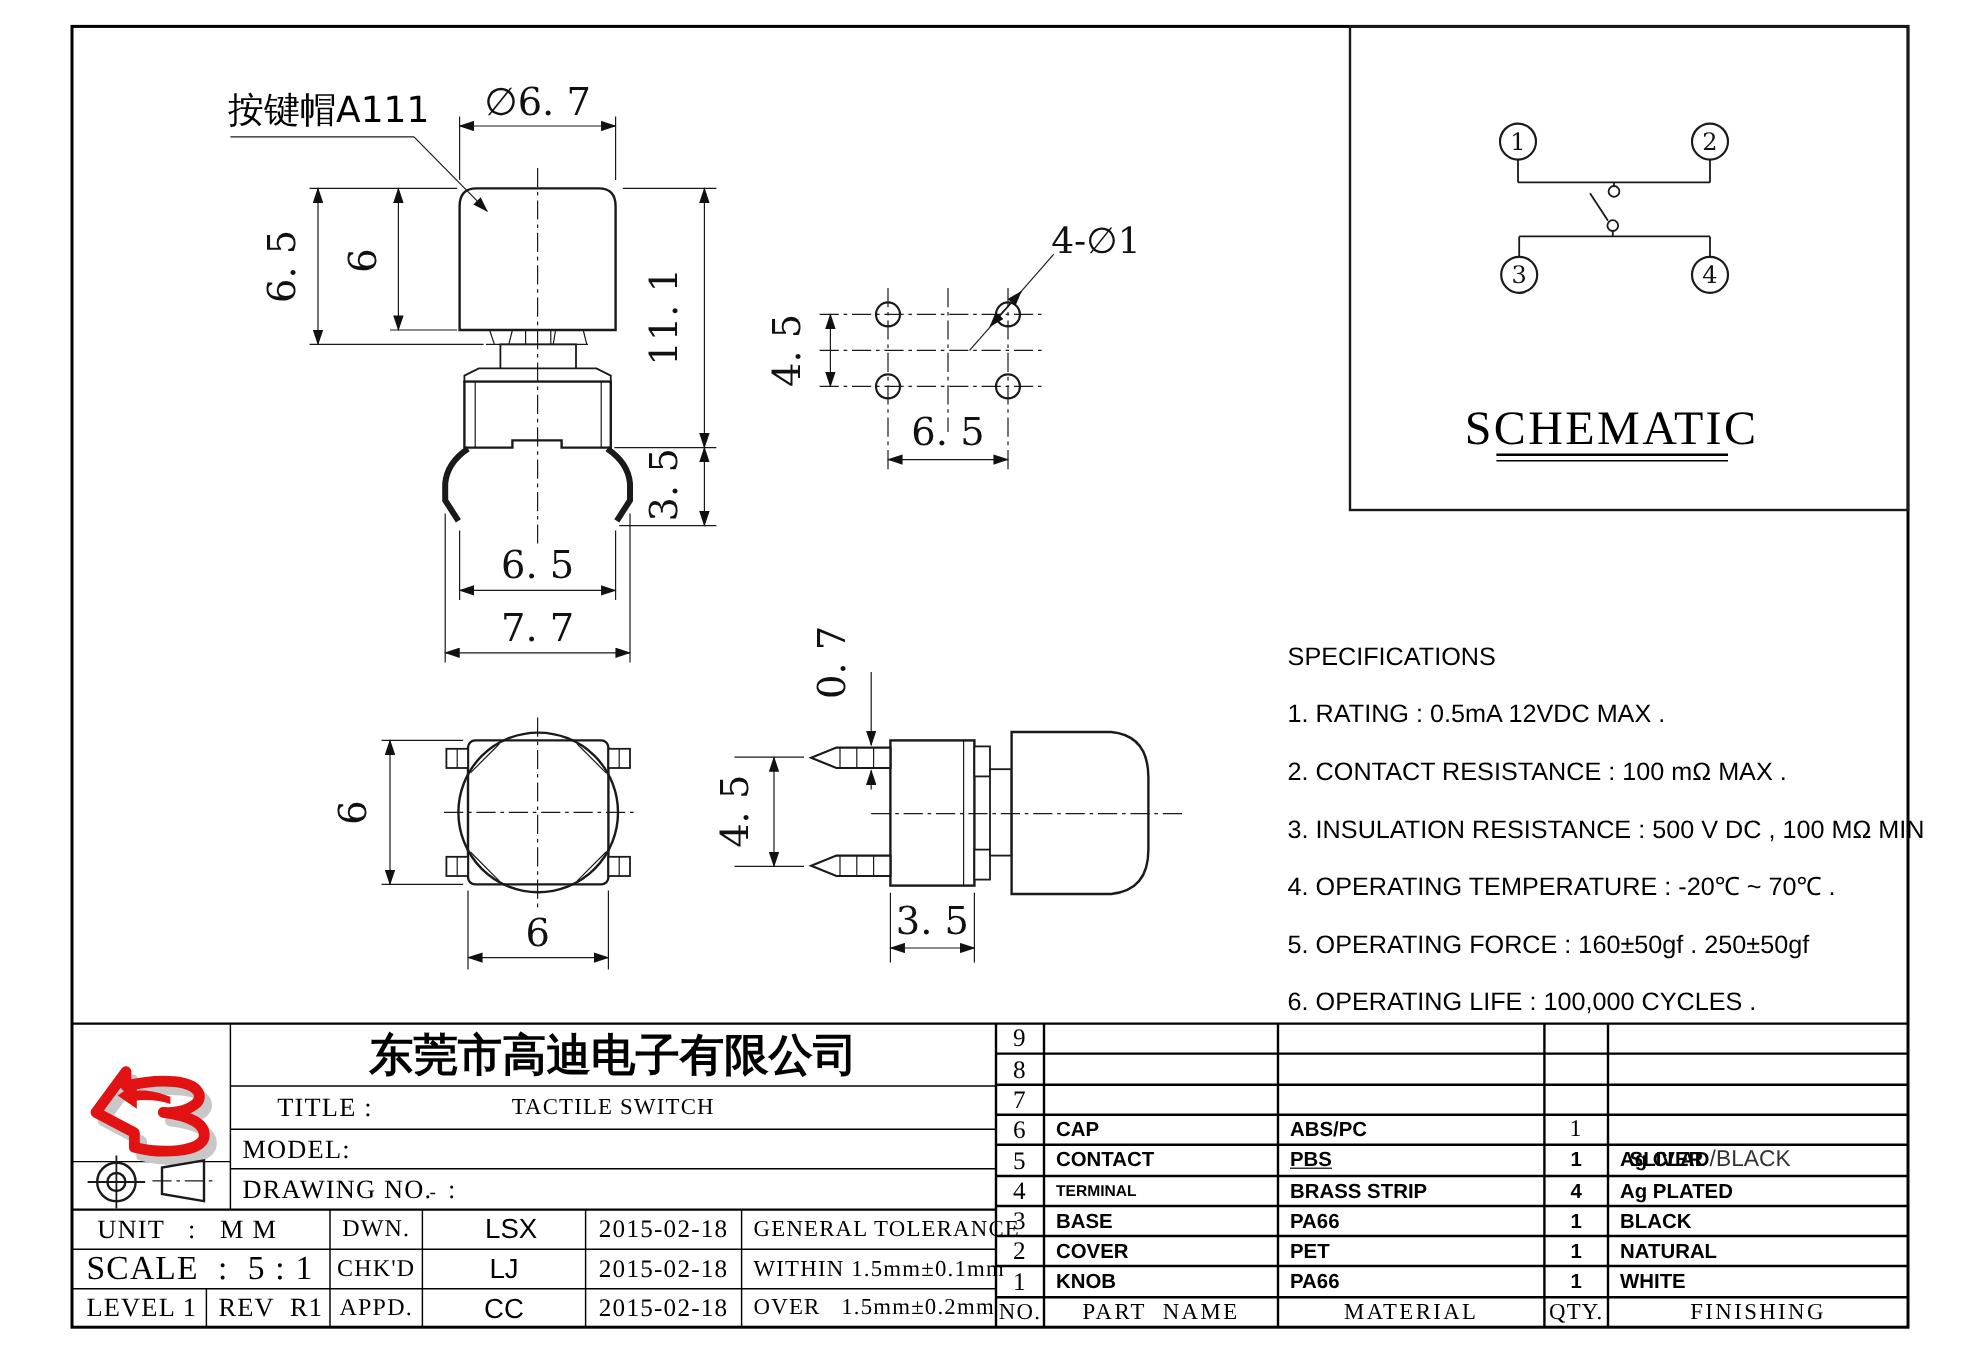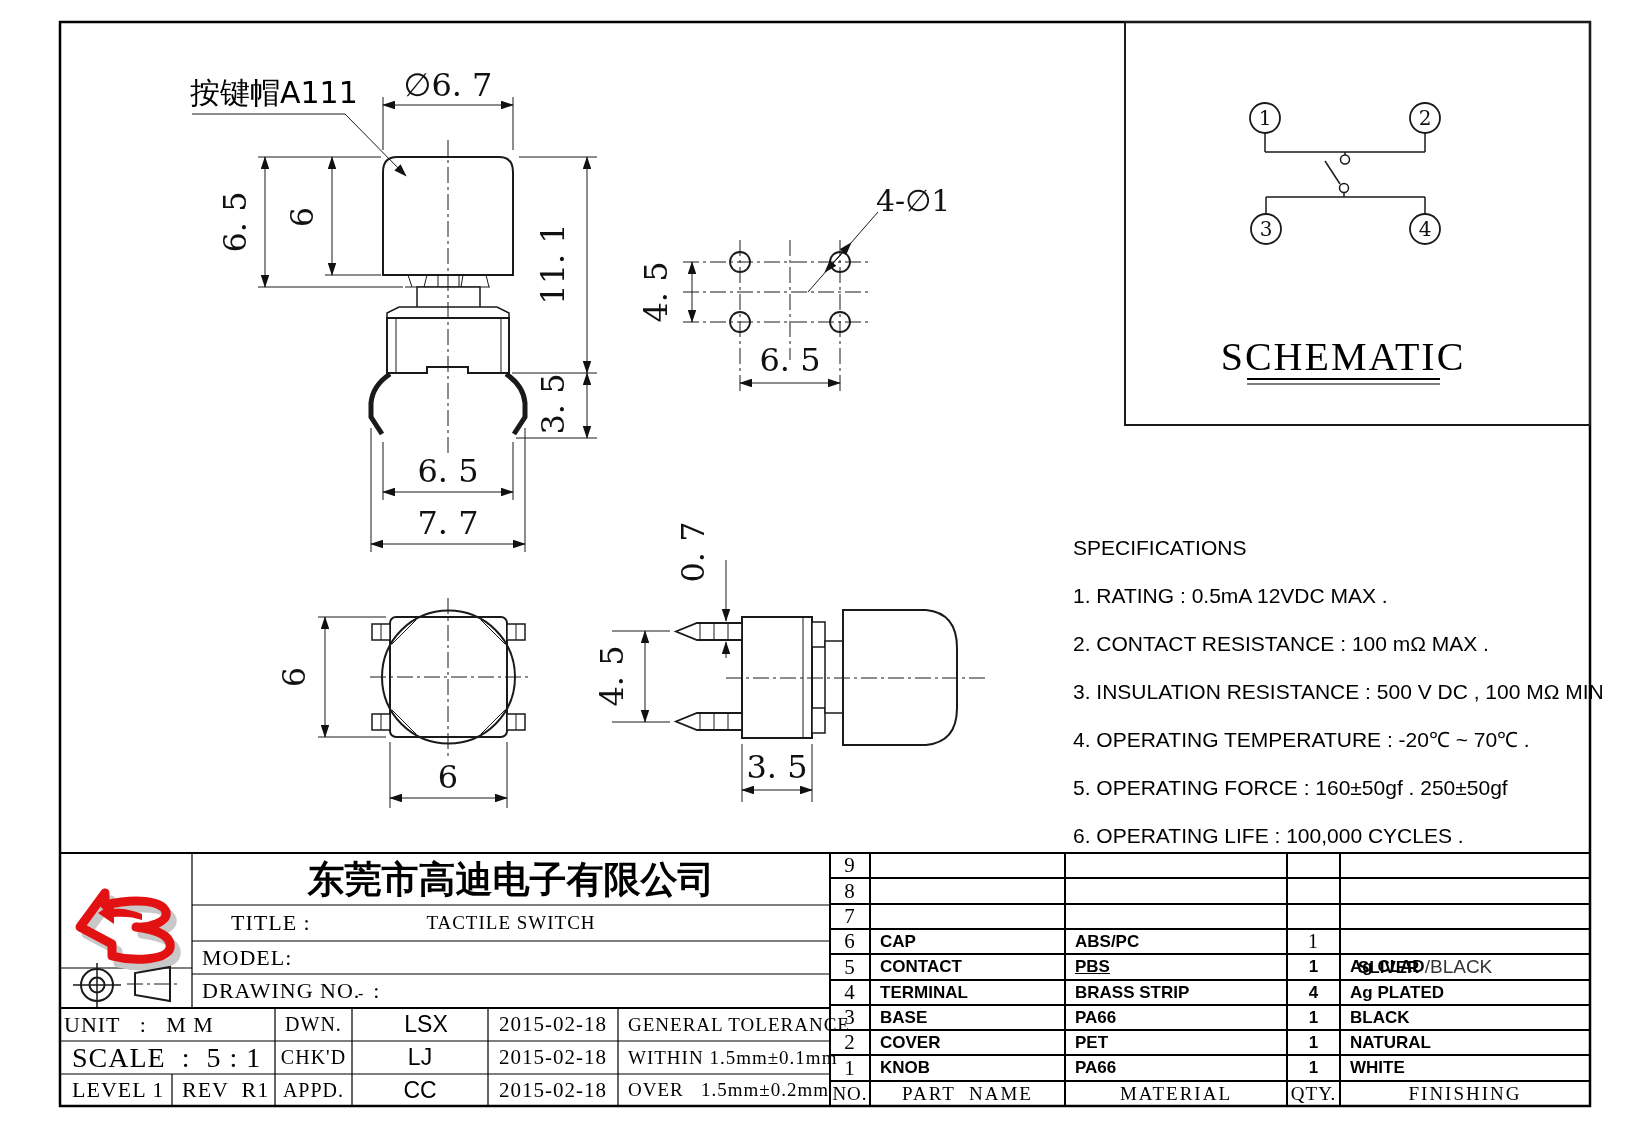--- a/index.html
+++ b/index.html
@@ -228,21 +228,21 @@
 <div class="t c" style="left:192px;top:856px;width:638px;height:48px;line-height:48px;font-size:37px;font-weight:bold;font-family:'DejaVu Sans',sans-serif;">东莞市高迪电子有限公司</div>
 
 <div class="t ser" style="left:202px;top:905px;height:36px;line-height:36px;font-size:22px;margin-left:29px;">TITLE :</div>
 <div class="t ser c" style="left:192px;top:905px;width:638px;height:36px;line-height:36px;font-size:19px;">TACTILE SWITCH</div>
 
 <div class="t ser" style="left:202px;top:941px;height:33px;line-height:33px;font-size:22px;">MODEL:</div>
 
 <div class="t ser" style="left:202px;top:974px;height:34px;line-height:34px;font-size:22px;">DRAWING NO.  :</div>
 <div class="t ser" style="left:358px;top:984px;height:20px;line-height:20px;font-size:16px;">-</div>
 
-<div class="t ser" style="left:64px;top:1008px;height:33px;line-height:33px;font-size:22px;">UNIT   :   M M</div>
+<div class="t ser" style="left:81px;top:1008px;height:33px;line-height:33px;font-size:22px;">UNIT   :   M M</div>
 <div class="t ser c" style="left:275px;top:1008px;width:77px;height:33px;line-height:33px;font-size:20px;">DWN.</div>
 <div class="t sans c" style="left:352px;top:1008px;width:148px;height:33px;line-height:33px;font-size:23px;">LSX</div>
 <div class="t ser c" style="left:488px;top:1008px;width:130px;height:33px;line-height:33px;font-size:21px;">2015-02-18</div>
 <div class="t ser" style="left:628px;top:1008px;height:33px;line-height:33px;font-size:19px;">GENERAL TOLERANCE</div>
 
 <div class="t ser" style="left:72px;top:1041px;height:33px;line-height:33px;font-size:28px;">SCALE  :  5 : 1</div>
 <div class="t ser c" style="left:275px;top:1041px;width:77px;height:33px;line-height:33px;font-size:20px;">CHK'D</div>
 <div class="t sans c" style="left:352px;top:1041px;width:136px;height:33px;line-height:33px;font-size:23px;">LJ</div>
 <div class="t ser c" style="left:488px;top:1041px;width:130px;height:33px;line-height:33px;font-size:21px;">2015-02-18</div>
 <div class="t ser" style="left:628px;top:1041px;height:33px;line-height:33px;font-size:19px;">WITHIN 1.5mm±0.1mm</div>
@@ -266,21 +266,21 @@
   <span class="b" style="font-size:17px;white-space:pre;">SLIVER</span><span class="sans thin2" style="font-size:19px;white-space:pre;"> /BLACK</span>
 </div>
 
 <div class="t ser c" style="left:830px;top:954px;width:40px;height:26px;line-height:26px;font-size:21px;">5</div>
 <div class="t b" style="left:880px;top:954px;height:26px;line-height:26px;font-size:17px;">CONTACT</div>
 <div class="t b" style="left:1075px;top:954px;height:26px;line-height:26px;font-size:17px;text-decoration:underline;">PBS</div>
 <div class="t b c" style="left:1287px;top:954px;width:53px;height:26px;line-height:26px;font-size:17px;">1</div>
 <div class="t b" style="left:1350px;top:954px;height:26px;line-height:26px;font-size:17px;">Ag CLAD</div>
 
 <div class="t ser c" style="left:830px;top:980px;width:40px;height:25px;line-height:25px;font-size:21px;">4</div>
-<div class="t b" style="left:880px;top:980px;height:23px;line-height:25px;font-size:17px;">TERMINAL</div>
+<div class="t b" style="left:880px;top:980px;height:23px;line-height:25px;font-size:13px;">TERMINAL</div>
 <div class="t b" style="left:1075px;top:980px;height:25px;line-height:25px;font-size:17px;">BRASS STRIP</div>
 <div class="t b c" style="left:1287px;top:980px;width:53px;height:25px;line-height:25px;font-size:17px;">4</div>
 <div class="t b" style="left:1350px;top:980px;height:25px;line-height:25px;font-size:17px;">Ag PLATED</div>
 
 <div class="t ser c" style="left:830px;top:1005px;width:40px;height:25px;line-height:25px;font-size:21px;">3</div>
 <div class="t b" style="left:880px;top:1005px;height:25px;line-height:25px;font-size:17px;">BASE</div>
 <div class="t b" style="left:1075px;top:1005px;height:25px;line-height:25px;font-size:17px;">PA66</div>
 <div class="t b c" style="left:1287px;top:1005px;width:53px;height:25px;line-height:25px;font-size:17px;">1</div>
 <div class="t b" style="left:1350px;top:1005px;height:25px;line-height:25px;font-size:17px;">BLACK</div>
 

